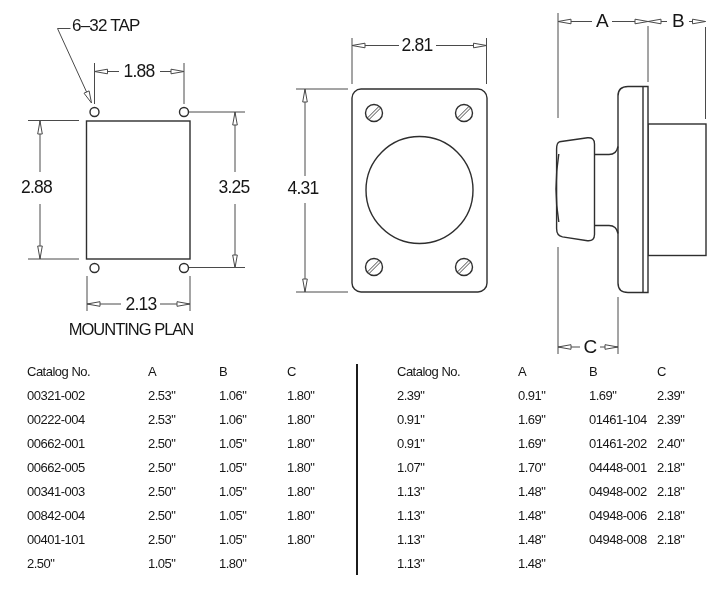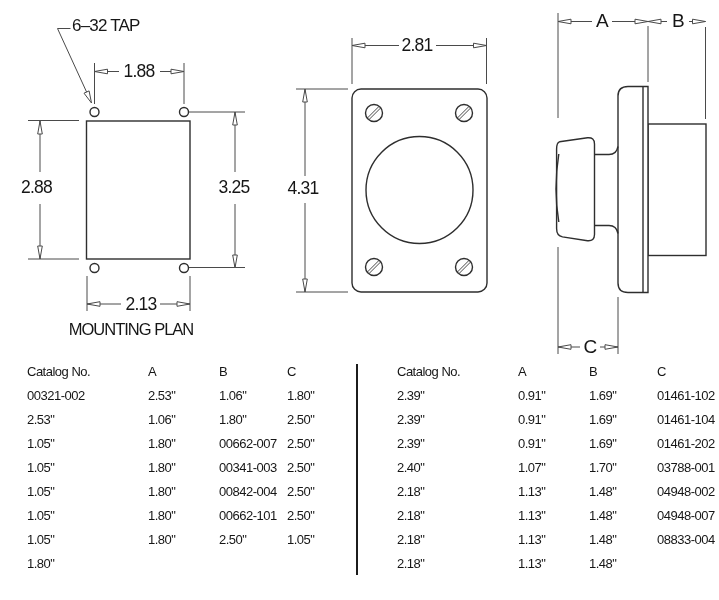--- a/index.html
+++ b/index.html
@@ -204,92 +204,93 @@
     <div class="cell">Catalog No.</div>
     <div class="cell">A</div>
     <div class="cell">B</div>
     <div class="cell">C</div>
 
     <div class="cell">00321-002</div>
     <div class="cell">2.53"</div>
     <div class="cell">1.06"</div>
     <div class="cell">1.80"</div>
 
+    <div class="cell">00222-004</div>
     <div class="cell">2.53"</div>
     <div class="cell">1.06"</div>
     <div class="cell">1.80"</div>
 
-    <div class="cell">2.50"</div>
-    <div class="cell">1.05"</div>
-    <div class="cell">1.80"</div>
-
-    <div class="cell">00662-007</div>
+    <div class="cell">00662-001</div>
+    <div class="cell">2.50"</div>
+    <div class="cell">1.05"</div>
+    <div class="cell">1.80"</div>
+
+    <div class="cell">00662-005</div>
     <div class="cell">2.50"</div>
     <div class="cell">1.05"</div>
     <div class="cell">1.80"</div>
 
     <div class="cell">00341-003</div>
     <div class="cell">2.50"</div>
     <div class="cell">1.05"</div>
     <div class="cell">1.80"</div>
 
     <div class="cell">00842-004</div>
     <div class="cell">2.50"</div>
     <div class="cell">1.05"</div>
     <div class="cell">1.80"</div>
 
-    <div class="cell">00662-101</div>
+    <div class="cell">00401-101</div>
     <div class="cell">2.50"</div>
     <div class="cell">1.05"</div>
     <div class="cell">1.80"</div>
 
     <div class="cell">2.50"</div>
     <div class="cell">1.05"</div>
     <div class="cell">1.80"</div>
   </div>
 
   <div class="spec-table" id="right-table">
     <div class="cell">Catalog No.</div>
     <div class="cell">A</div>
     <div class="cell">B</div>
     <div class="cell">C</div>
 
     <div class="cell">2.39"</div>
     <div class="cell">0.91"</div>
     <div class="cell">1.69"</div>
 
-    <div class="cell">01461-102</div>
     <div class="cell">2.39"</div>
     <div class="cell">0.91"</div>
     <div class="cell">1.69"</div>
 
     <div class="cell">01461-104</div>
     <div class="cell">2.39"</div>
     <div class="cell">0.91"</div>
     <div class="cell">1.69"</div>
 
     <div class="cell">01461-202</div>
     <div class="cell">2.40"</div>
     <div class="cell">1.07"</div>
     <div class="cell">1.70"</div>
 
-    <div class="cell">03788-001</div>
+    <div class="cell">04448-001</div>
     <div class="cell">2.18"</div>
     <div class="cell">1.13"</div>
     <div class="cell">1.48"</div>
 
     <div class="cell">04948-002</div>
     <div class="cell">2.18"</div>
     <div class="cell">1.13"</div>
     <div class="cell">1.48"</div>
 
-    <div class="cell">04948-007</div>
-    <div class="cell">2.18"</div>
-    <div class="cell">1.13"</div>
-    <div class="cell">1.48"</div>
-
-    <div class="cell">08833-004</div>
+    <div class="cell">04948-006</div>
+    <div class="cell">2.18"</div>
+    <div class="cell">1.13"</div>
+    <div class="cell">1.48"</div>
+
+    <div class="cell">04948-008</div>
     <div class="cell">2.18"</div>
     <div class="cell">1.13"</div>
     <div class="cell">1.48"</div>
   </div>
 
 </div>
 
 </body></html>

